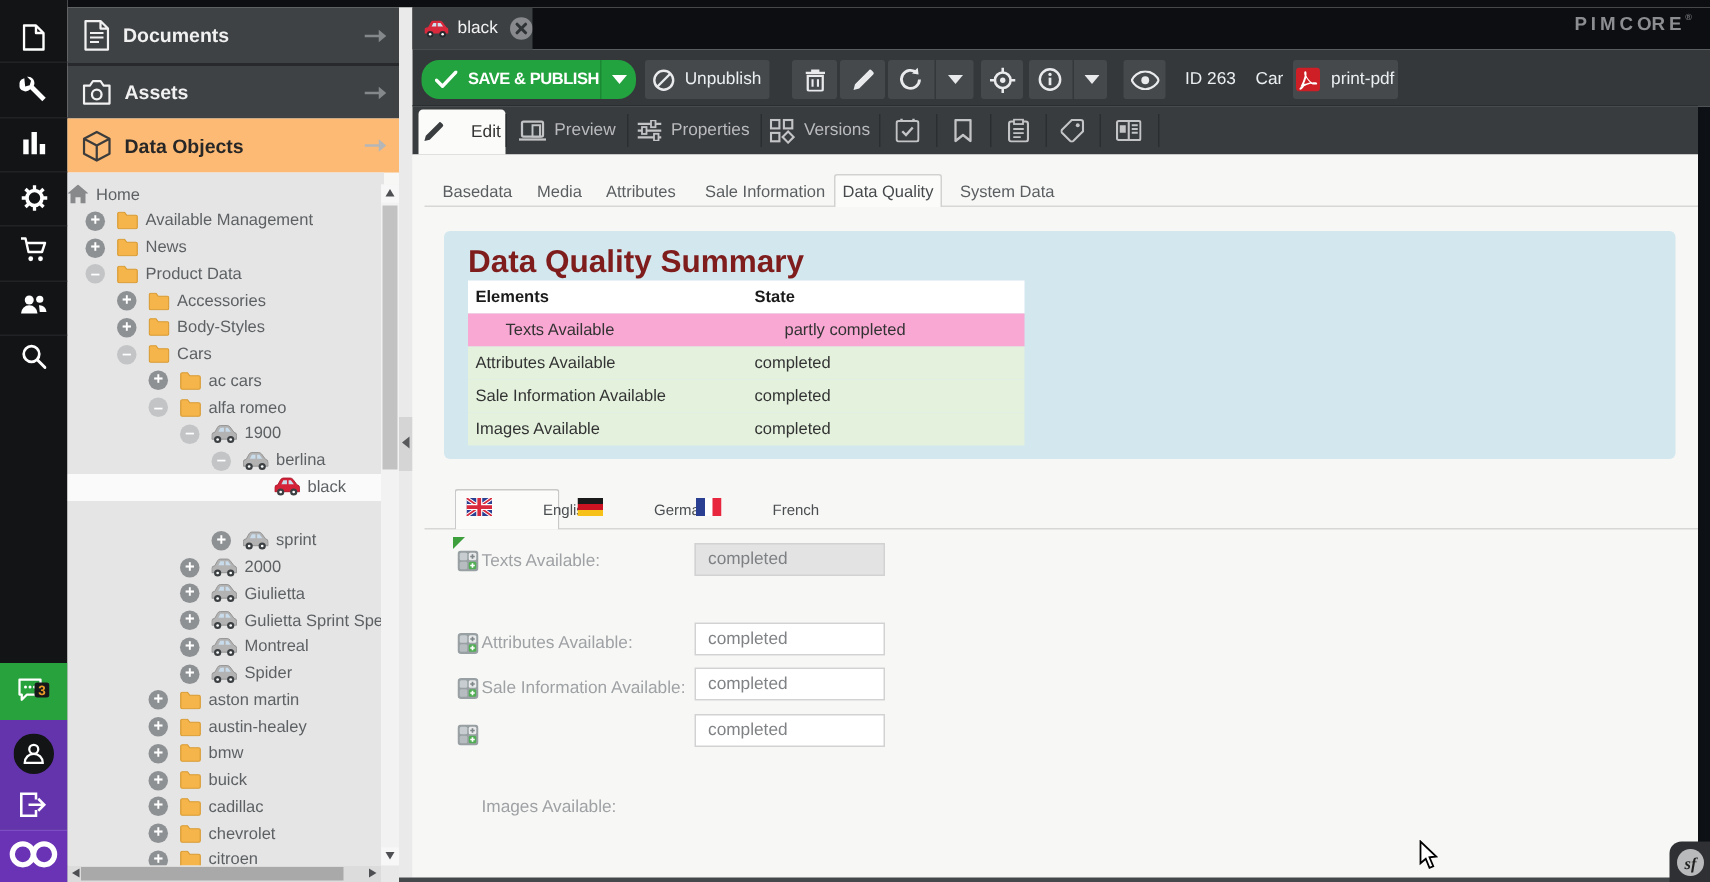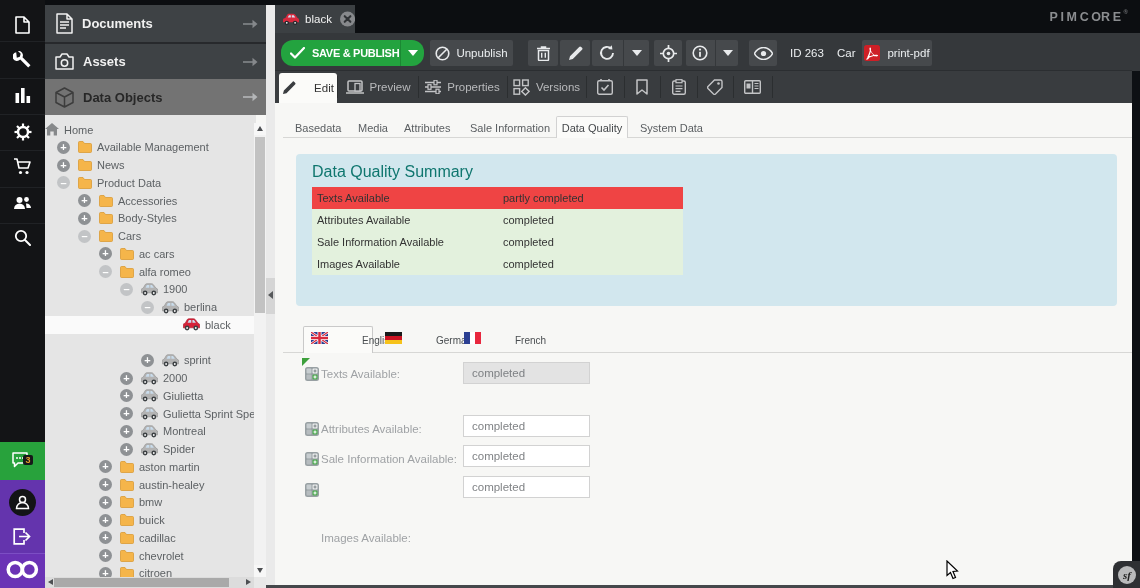--- a/index.html
+++ b/index.html
@@ -9,21 +9,21 @@
 
 #rail { left:0; top:0; width:45px; height:588px; background:#131416; }
 .railsep { left:0; width:45px; height:1px; background:#202225; position:absolute; }
 .ric { position:absolute; left:0; width:45px; display:flex; justify-content:center; }
 #railgreen { left:0; top:442px; width:45px; height:38px; background:#28a23c; }
 #railpurple { left:0; top:480px; width:45px; height:73px; background:#6434ad; }
 #raillogo { left:0; top:553px; width:45px; height:35px; background:#6a33b5; border-top:1px solid #7c4ec4; }
 
 #topstrip { left:45px; top:0; width:1095px; height:5px; background:#0c0e11; }
 .hdrdark { left:45px; width:221px; height:37px; background:#3e4245; color:#f1f1f1; display:flex; align-items:center; }
-#hdrobjects { left:45px; top:79px; width:221px; height:36px; background:#737373; color:#272727; display:flex; align-items:center; }
+#hdrobjects { left:45px; top:79px; width:221px; height:36px; background:#fdba74; color:#272727; display:flex; align-items:center; }
 .hdrtxt { font-size:13px; font-weight:bold; margin-left:9px; }
 #tree { left:45px; top:115px; width:211px; height:462px; background:#e5e5e5; overflow:hidden; }
 .trow { position:absolute; height:18px; display:flex; align-items:center; font-size:11px; color:#5d6164; white-space:nowrap; }
 .trow .lbl { margin-left:5px; }
 .selrow { position:absolute; left:0; width:209px; height:18px; background:#fafafa; }
 .pm { width:13px; height:13px; border-radius:50%; display:inline-flex; align-items:center; justify-content:center; flex:none; }
 .pm.plus { background:#8e9194; }
 .pm.minus { background:#c2c4c6; }
 .pm span { color:#fff; font-weight:bold; font-size:11px; line-height:10px; }
 .pm.plus span { margin-top:-1px; }
@@ -52,21 +52,21 @@
 .tsep { position:absolute; top:76px; width:1px; height:22px; background:#2b2e30; }
 #edittab { left:279px; top:73px; width:58px; height:30px; background:#fbfbf9; border-radius:3px 3px 0 0; display:flex; align-items:center; justify-content:center; color:#333; font-size:11.5px; position:absolute; }
 
 #content { left:275px; top:103px; width:857px; height:482px; background:#f7f7f5; }
 #rightdark { left:1132px; top:71px; width:8px; height:517px; background:#0d1014; }
 #bottomstrip { left:266px; top:585px; width:874px; height:3px; background:#45484b; }
 .subtab { position:absolute; top:122px; font-size:11px; color:#5a5e61; }
 #dqbox { left:556px; top:116px; width:72px; height:22px; background:#fbfbf9; border:1px solid #d2d2d2; border-bottom:none; display:flex; align-items:center; justify-content:center; font-size:11px; color:#46494c; border-radius:2px 2px 0 0; }
 #subline { left:283px; top:137px; width:849px; height:1px; background:#d7d7d5; }
 #bluepanel { left:296px; top:154px; width:821px; height:152px; background:#d2e7ee; border-radius:4px; }
-#dqheading { left:312px; top:163px; font-size:16px; font-weight:normal; color:#0f766e; }
+#dqheading { left:312px; top:163px; font-size:21px; font-weight:bold; color:#7f1d1d; }
 #dqtable { left:312px; top:187px; width:371px; }
 .dqrow { height:22px; display:flex; align-items:center; font-size:11px; color:#333; }
 .dqrow .c1 { width:186px; padding-left:5px; }
 .dqrow .c2 { padding-left:5px; }
 
 #entab { left:303px; top:326px; width:70px; height:27px; background:#fbfbf9; border:1px solid #c9c9c9; border-bottom:none; border-radius:2px 2px 0 0; }
 #langline { left:283px; top:352px; width:849px; height:1px; background:#d7d7d5; }
 .flag { position:absolute; top:332px; }
 .langtxt { position:absolute; top:335px; font-size:10px; color:#4a4e51;margin-left:28px; }
 
@@ -665,21 +665,25 @@
 <div class="abs subtab" style="left:358px;">Media</div>
 <div class="abs subtab" style="left:404px;">Attributes</div>
 <div class="abs subtab" style="left:470px;">Sale Information</div>
 <div class="abs subtab" style="left:640px;">System Data</div>
 <div class="abs" id="subline"></div>
 <div class="abs" id="dqbox">Data Quality</div>
 
 <div class="abs" id="bluepanel"></div>
 <div class="abs" id="dqheading">Data Quality Summary</div>
 <div class="abs" id="dqtable">
-  <div class="dqrow" style="background:#ef4444;">
+  <div class="dqrow" style="background:#fff;font-weight:bold;color:#1a1a1a;">
+      <div class="c1">Elements</div>
+      <div class="c2">State</div>
+    </div>
+  <div class="dqrow" style="background:#f9a8d4;padding-left:20px;">
       <div class="c1">Texts Available</div>
       <div class="c2">partly completed</div>
     </div>
   <div class="dqrow" style="background:#e3f1dd;">
       <div class="c1">Attributes Available</div>
       <div class="c2">completed</div>
     </div>
   <div class="dqrow" style="background:#e3f1dd;">
       <div class="c1">Sale Information Available</div>
       <div class="c2">completed</div>

